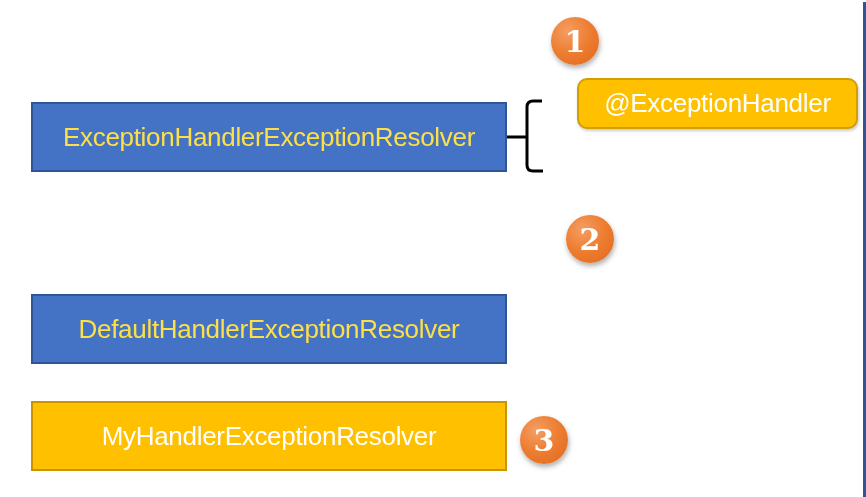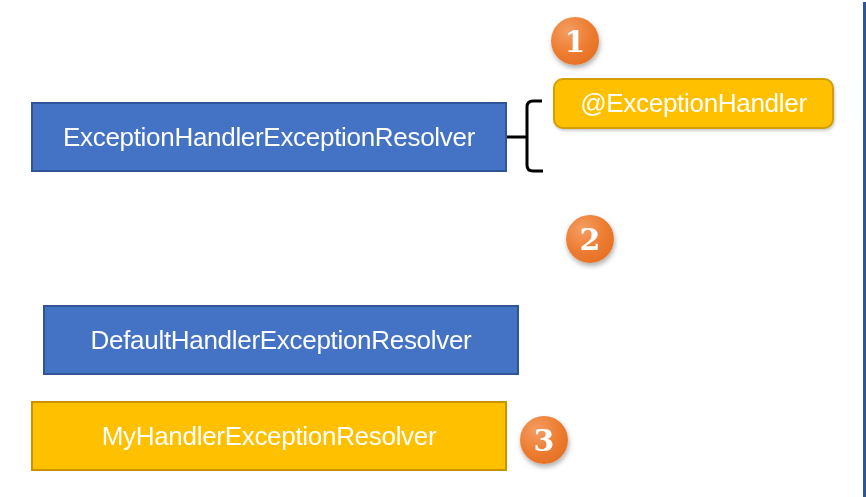--- a/index.html
+++ b/index.html
@@ -20,51 +20,51 @@
     display: flex;
     align-items: center;
     justify-content: center;
     font-size: 26px;
     letter-spacing: -0.3px;
     white-space: nowrap;
   }
   .resolver-box.blue {
     background: #4472C4;
     border: 2px solid #2F5597;
-    color: #ffffff;
+    color: #fde047;
   }
   .resolver-box.yellow {
     background: #FFC000;
     border: 2px solid #C99400;
     color: #FFFFFF;
   }
   #resolver-1 { top: 102px; }
   #resolver-2 { top: 205px; }
-  #resolver-3 { top: 305px; margin-left: 12px; }
+  #resolver-3 { top: 294px; }
   #resolver-4 { top: 401px; }
 
   .annot-box {
     position: absolute;
     left: 553px;
     width: 281px;
     height: 51px;
     box-sizing: border-box;
     background: #FFC000;
     border: 2px solid #D29E00;
     border-radius: 10px;
     color: #FFFFFF;
     display: flex;
     align-items: center;
     justify-content: center;
     font-size: 26px;
     letter-spacing: -0.3px;
     white-space: nowrap;
     box-shadow: 1px 2px 3px rgba(140,140,140,0.45);
   }
-  #annot-1 { top: 78px; }
+  #annot-1 { top: 78px; margin-left: 24px; }
   #annot-2 { top: 146px; }
 
   .badge {
     position: absolute;
     width: 48px;
     height: 48px;
     border-radius: 50%;
     background: radial-gradient(circle at 35% 30%, #F49E64 0%, #ED7D31 48%, #E0681B 100%);
     color: #FFFFFF;
     font-family: "DejaVu Serif", serif;

